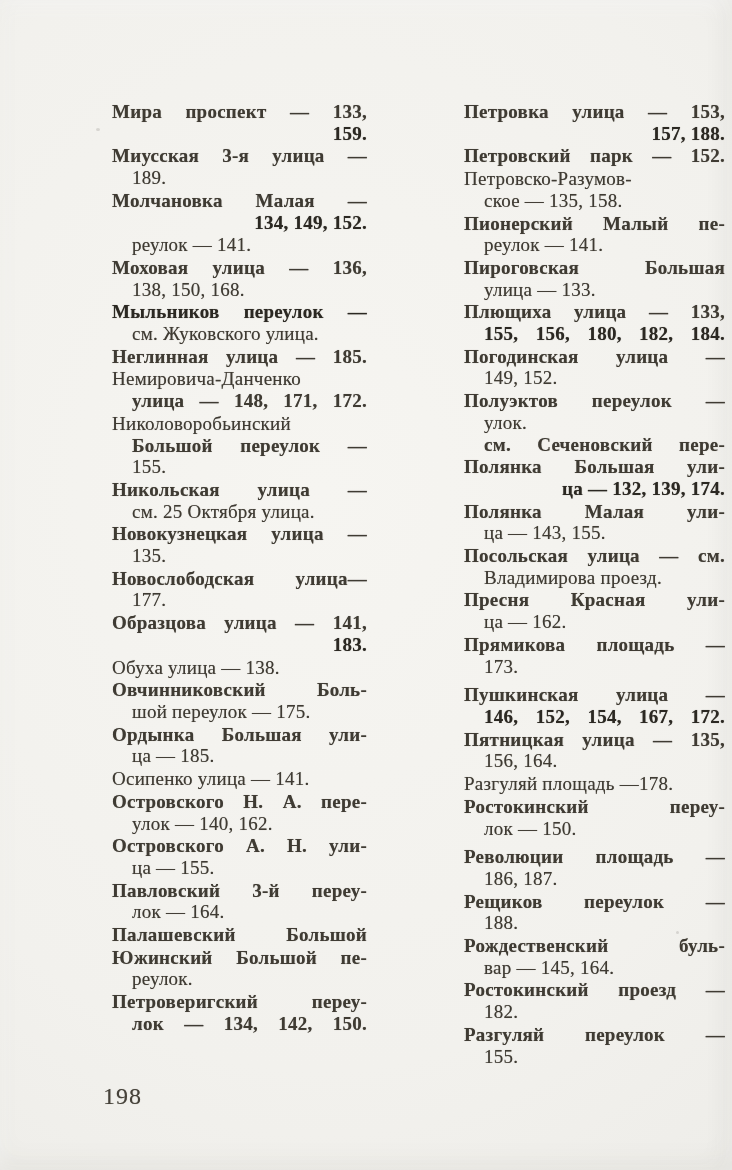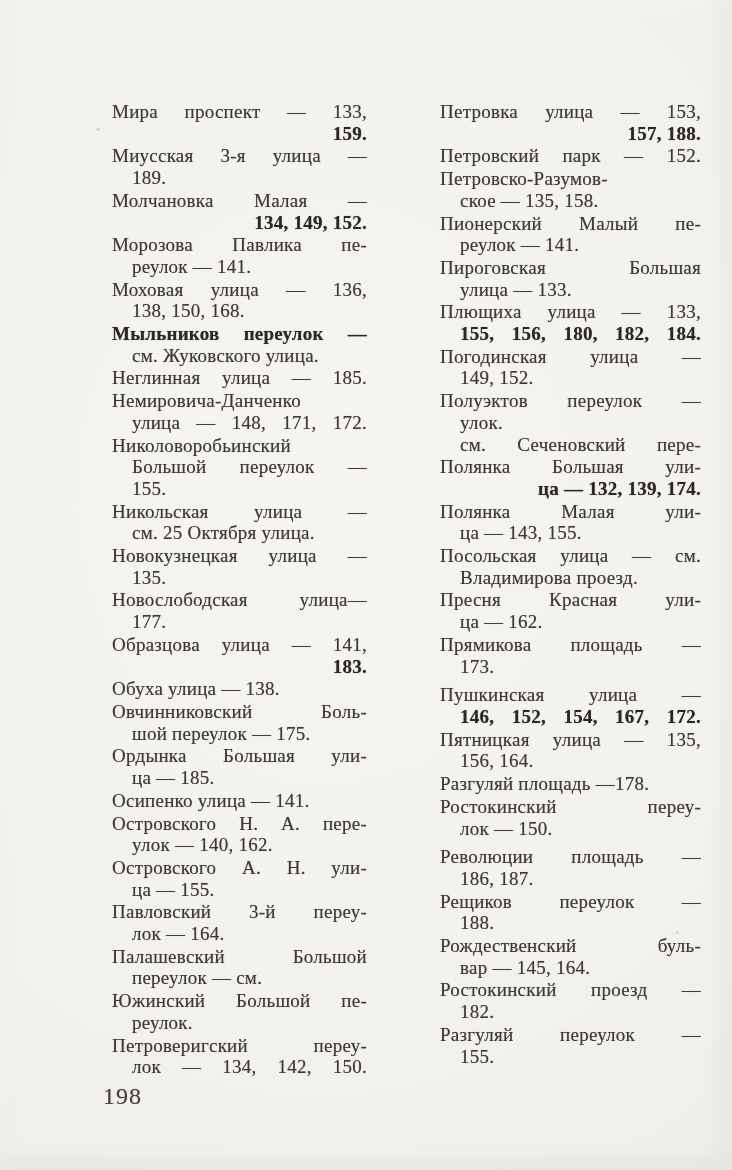--- a/index.html
+++ b/index.html
@@ -22,26 +22,26 @@
   }
   .col {
     position: absolute;
     top: 101px;
     font-size: 19px;
     line-height: 21.7px;
     letter-spacing: 0.25px;
     text-shadow: 0 0 0.7px rgba(63,59,51,0.55);
   }
   .col-0 { left: 112px; width: 255px; }
-  .col-1 { left: 440px; width: 261px; }
+  .col-1 { left: 464px; width: 261px; }
   .entry { margin: 0 0 1px 0; }
   .entry.gap { margin-top: 7px; }
   .ln { min-height: 21.7px; }
   .ln.cont { padding-left: 20px; }
-  .ln.j { text-align: justify; text-align-last: justify; }
+  .ln.j { text-align: justify; text-align-last: justify; font-weight: bold; }
   .ln.b { font-weight: bold; color: #2b2822; text-shadow: 0 0 0.8px rgba(43,40,34,0.6); text-align: right; }
   .page-number {
     position: absolute;
     left: 103px;
     top: 1083px;
     font-size: 24px;
     letter-spacing: 1px;
     color: #46423a;
     text-shadow: 0 0 0.7px rgba(70,66,58,0.5);
   }
@@ -59,21 +59,20 @@
       </div>
       <div class="entry">
         <div class="ln j">Миусская 3-я улица —</div>
         <div class="ln cont">189.</div>
       </div>
       <div class="entry">
         <div class="ln j">Молчановка Малая —</div>
         <div class="ln cont b">134, 149, 152.</div>
       </div>
       <div class="entry">
-        <div class="ln j">Морозова Павлика пе-</div>
         <div class="ln cont">реулок — 141.</div>
       </div>
       <div class="entry">
         <div class="ln j">Моховая улица — 136,</div>
         <div class="ln cont">138, 150, 168.</div>
       </div>
       <div class="entry">
         <div class="ln j b">Мыльников переулок —</div>
         <div class="ln cont">см. Жуковского улица.</div>
       </div>
@@ -126,21 +125,20 @@
       <div class="entry">
         <div class="ln j">Островского А. Н. ули-</div>
         <div class="ln cont">ца — 155.</div>
       </div>
       <div class="entry">
         <div class="ln j">Павловский 3-й переу-</div>
         <div class="ln cont">лок — 164.</div>
       </div>
       <div class="entry">
         <div class="ln j">Палашевский Большой</div>
-        <div class="ln cont">переулок — см.</div>
       </div>
       <div class="entry">
         <div class="ln j">Южинский Большой пе-</div>
         <div class="ln cont">реулок.</div>
       </div>
       <div class="entry">
         <div class="ln j">Петроверигский переу-</div>
         <div class="ln cont j">лок — 134, 142, 150.</div>
       </div>
     </div>

